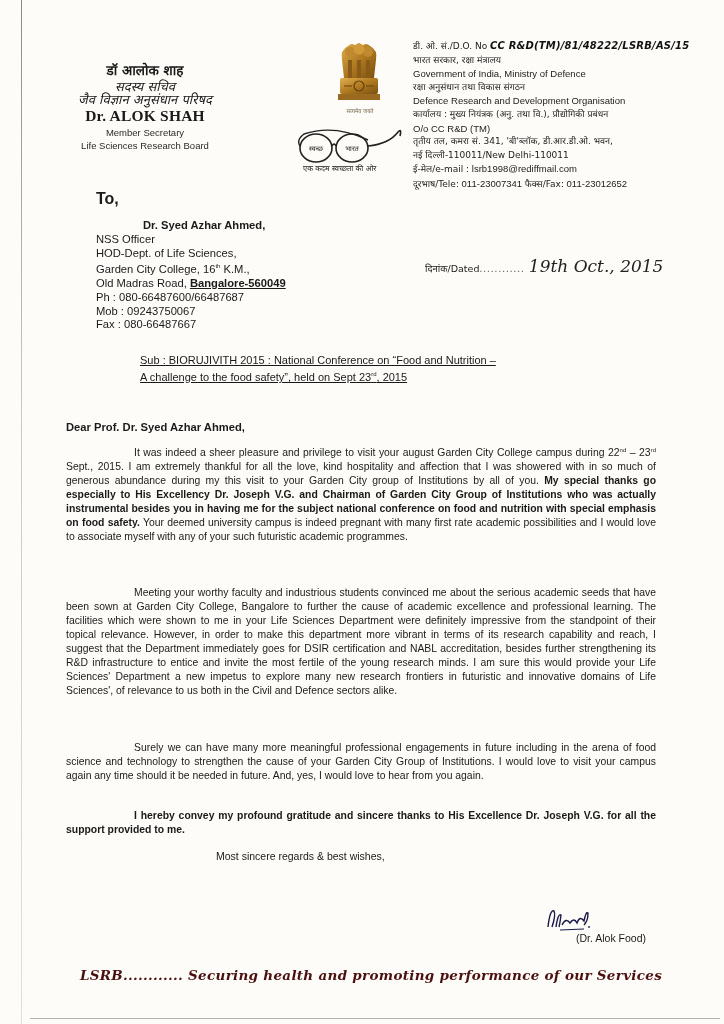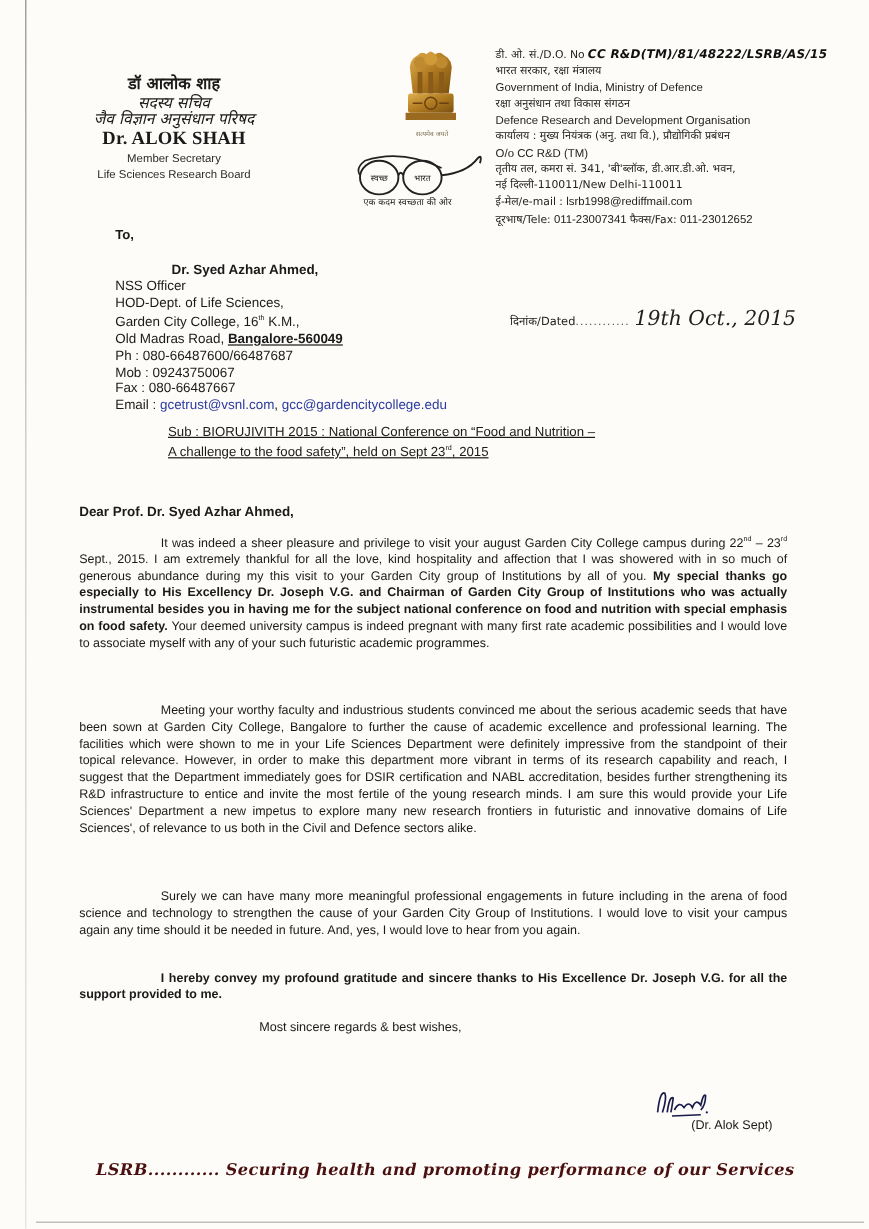--- a/index.html
+++ b/index.html
@@ -36,21 +36,21 @@
   .handwrite {
     font-family: "DejaVu Sans", sans-serif; font-style: italic; color: #111;
   }
   .do-hand { font-size: 10px; font-weight: bold; letter-spacing: 0.2px; }
 
   .dated { left: 425px; top: 256px; font-size: 10px; color: #222; }
   .dated .dots { letter-spacing: 1px; color: #555; }
   .dated .date-hand { font-size: 17px; font-style: italic; margin-left: 4px; font-family: "DejaVu Serif", serif; }
 
   
-  .to { left: 96px; top: 190px; font-weight: bold; font-size: 11px; }
+  .to { left: 96px; top: 190px; font-weight: bold; font-size: 16px; }
   .recipient { left: 96px; top: 219px; font-size: 11.2px; line-height: 13.8px; }
   .recipient .name { font-weight: bold; padding-left: 47px; }
   .recipient .u { text-decoration: underline; font-weight: bold; }
   .recipient .link { color: #2a3aa0; }
 
   
   .subject { left: 140px; top: 353px; width: 440px; text-align: left; font-weight: normal; font-size: 11px; line-height: 14px; text-decoration: underline; }
 
   .salutation { left: 66px; top: 421px; font-weight: bold; font-size: 11.2px; }
 
@@ -162,21 +162,20 @@
 <div class="abs to">To,</div>
 <div class="abs recipient">
   <div class="name">Dr. Syed Azhar Ahmed,</div>
   <div>NSS Officer</div>
   <div>HOD-Dept. of Life Sciences,</div>
   <div><span>Garden City College, 16</span><sup>th</sup><span> K.M.,</span></div>
   <div><span>Old Madras Road, </span><span class="u">Bangalore-560049</span></div>
   <div>Ph : 080-66487600/66487687</div>
   <div>Mob : 09243750067</div>
   <div>Fax : 080-66487667</div>
-  <div><span>Email : </span><span class="link">gcetrust@vsnl.com</span><span>, </span><span class="link">gcc@gardencitycollege.edu</span></div>
 </div>
 
 <div class="abs subject">
   <div>Sub :  BIORUJIVITH 2015 : National Conference on “Food and Nutrition –</div>
   <div><span>A challenge to the food safety”, held on Sept 23</span><sup>rd</sup><span>, 2015</span></div>
 </div>
 
 <div class="abs salutation">Dear Prof. Dr. Syed Azhar Ahmed,</div>
 
 <div class="abs body-text p1"><span class="indent"></span><span>It was indeed a sheer pleasure and privilege to visit your august Garden City College campus during 22</span><sup>nd</sup><span> – 23</span><sup>rd</sup><span> Sept., 2015. I am extremely thankful for all the love, kind hospitality and affection that I was showered with in so much of generous abundance during my this visit to your Garden City group of Institutions by all of you. </span><span class="b">My special thanks go especially to His Excellency Dr. Joseph V.G. and Chairman of Garden City Group of Institutions who was actually instrumental besides you in having me for the subject national conference on food and nutrition with special emphasis on food safety.</span><span> Your deemed university campus is indeed pregnant with many first rate academic possibilities and I would love to associate myself with any of your such futuristic academic programmes.</span></div>
@@ -189,16 +188,16 @@
 
 <div class="abs closing">Most sincere regards &amp; best wishes,</div>
 
 <div class="abs signature">
   <svg width="50" height="28" viewBox="0 0 50 28">
     <path d="M4 22 Q6 4 10 6 Q12 10 8 22 M12 22 Q14 8 17 10 Q16 18 15 22 M18 20 Q22 12 26 18 Q30 12 33 18 Q36 10 40 16 Q42 6 44 8 Q44 16 40 20" fill="none" stroke="#1a1a4a" stroke-width="1.4"></path>
     <path d="M16 25 L40 24" stroke="#1a1a4a" stroke-width="1.2"></path>
     <circle cx="45" cy="22" r="0.9" fill="#1a1a4a"></circle>
   </svg>
 </div>
-<div class="abs sig-name">(Dr. Alok Sept)</div>
+<div class="abs sig-name">(Dr. Alok Food)</div>
 
 <div class="abs footer-motto">LSRB............ Securing health and promoting performance of our Services</div>
 <div class="abs footer-rule"></div>
 
 </body></html>

